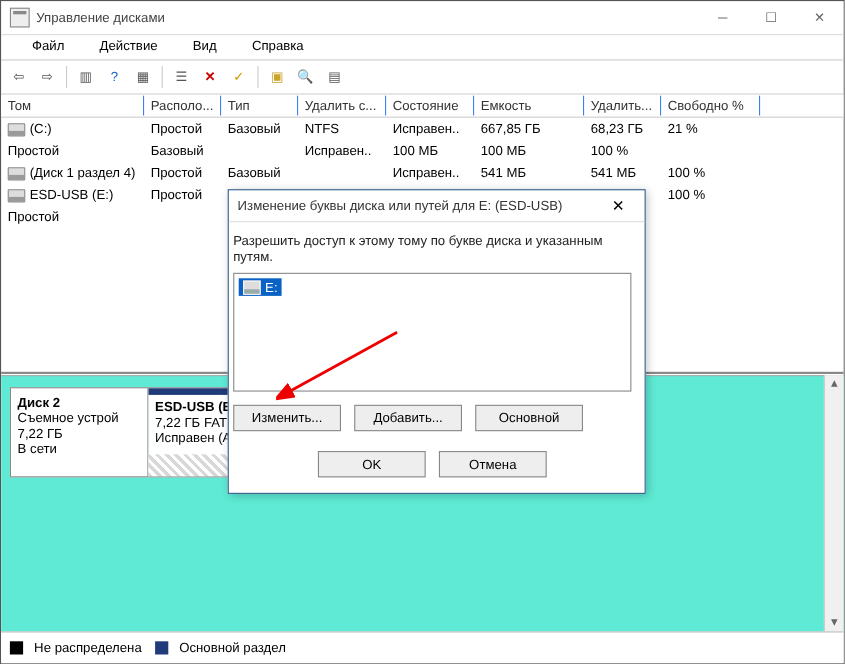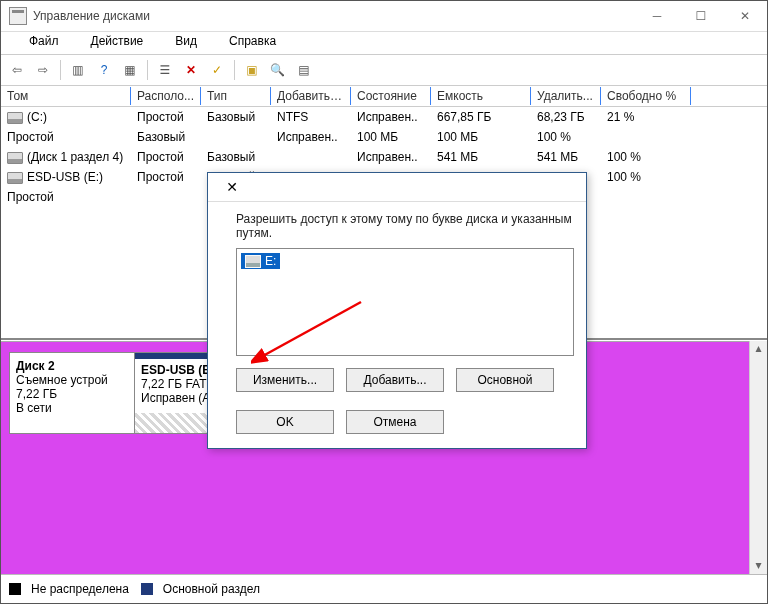--- a/index.html
+++ b/index.html
@@ -15,48 +15,48 @@
 .toolbar{height:30px;border-top:1px solid #ccc;border-bottom:1px solid #ccc;display:flex;align-items:center;padding:0 4px;gap:2px}
 .tbtn{width:22px;height:22px;border:1px solid transparent;display:flex;align-items:center;justify-content:center;color:#555}
 .sep{width:1px;height:20px;background:#ccc;margin:0 3px}
 .list{overflow:auto;border-bottom:2px solid #888}
 .list-head,.list-row{display:grid;grid-template-columns:130px 70px 70px 80px 80px 100px 70px 90px;align-items:center;height:20px}
 .list-head{background:#fff;border-bottom:1px solid #ccc}
 .list-head>div{padding:2px 6px;border-right:1px solid #3b82f6;white-space:nowrap;overflow:hidden;text-overflow:ellipsis;color:#333}
 .list-row>div{padding:1px 6px;white-space:nowrap;overflow:hidden;text-overflow:ellipsis}
 .vol-icon{display:inline-block;width:14px;height:10px;background:#ddd;border:1px solid #888;border-radius:1px;margin-right:4px;vertical-align:middle;position:relative}
 .vol-icon:before{content:"";position:absolute;bottom:0;left:0;right:0;height:4px;background:#9a9a9a}
-.lower{position:absolute;top:340px;left:0;right:0;bottom:28px;background:#d946ef;border-top:1px solid #aaa}
+.lower{position:absolute;top:340px;left:0;right:0;bottom:28px;background:#5eead4;border-top:1px solid #aaa}
 .diskpane{display:flex;padding:10px 8px}
 .diskhdr{width:112px;border:1px solid #888;padding:6px;background:#fff}
 .diskhdr b{display:block}
 .diskpart{width:112px;margin-left:0;border:1px solid #888;border-left:none;background:repeating-linear-gradient(45deg,#fafafa,#fafafa 4px,#e8e8e8 4px,#e8e8e8 8px);padding:0}
 .diskpart-top{height:6px;background:#203a7a}
 .diskpart-body{padding:4px 6px 8px 6px;background:#fff;background:linear-gradient(#fff,#fff);}
 .diskpart-body{background:transparent}
 .diskpart-body b{display:block}
 .diskpart{background:#fff}
 .hatch{height:20px;background:repeating-linear-gradient(45deg,#d8d8d8,#d8d8d8 3px,#fff 3px,#fff 6px)}
 .scroll-sim{position:absolute;right:0;top:340px;bottom:28px;width:17px;background:#f0f0f0;border-left:1px solid #ccc}
 .scroll-sim .up,.scroll-sim .down{height:17px;text-align:center;line-height:15px;color:#666}
 .legend{position:absolute;left:0;right:0;bottom:0;height:22px;border-top:1px solid #bbb;padding:3px 8px;display:flex;align-items:center;gap:6px;background:#fff}
 .swatch{width:12px;height:12px;display:inline-block;margin-right:4px}
 
 .dialog{position:absolute;left:206px;top:171px;width:378px;border:1px solid #2f5a8a;background:#fff;box-shadow:2px 2px 8px rgba(0,0,0,.25)}
 .dlg-tb{height:28px;display:flex;align-items:center;padding:0 8px;border-bottom:1px solid #ddd}
 .dlg-tb .dtitle{flex:1;color:#333}
 .dlg-close{width:32px;text-align:center;font-size:14px}
-.dlg-body{padding:10px 12px 14px 28px}
+.dlg-body{padding:10px 12px 14px 4px}
 .dlg-body .hint{margin-bottom:8px;color:#222}
 .listbox{height:98px;border:1px solid #888;background:#fff;padding:4px}
 .listbox .sel{display:inline-flex;align-items:center;background:#0a63c4;color:#fff;padding:0 4px;height:16px}
 .listbox .sel .dicon{width:14px;height:11px;background:#ddd;border:1px solid rgba(255,255,255,.8);margin-right:4px;display:inline-block;position:relative}
 .listbox .sel .dicon:before{content:"";position:absolute;bottom:0;left:0;right:0;height:4px;background:#9aa}
 .dlg-btns,.dlg-ok{display:flex;gap:12px;margin-top:12px}
-.dlg-ok{justify-content:flex-start;margin-top:18px}
+.dlg-ok{justify-content:center;margin-top:18px}
 .btn{min-width:76px;height:22px;border:1px solid #888;background:#eee;padding:0 10px;display:inline-flex;align-items:center;justify-content:center}
 
 .arrow{position:absolute;left:250px;top:296px;pointer-events:none}
 </style>
 </head>
 <body>
 
 <div class="window">
   <div class="titlebar">
     <div class="icon-app"></div>
@@ -90,21 +90,21 @@
     <div class="tbtn" style="color:#c9a32a">▣</div>
     <div class="tbtn" style="color:#27a">🔍</div>
     <div class="tbtn">▤</div>
   </div>
 
   <div class="list" style="height:252px">
     <div class="list-head">
       <div>Том</div>
       <div>Располо...</div>
       <div>Тип</div>
-      <div>Добавить с...</div>
+      <div>Удалить с...</div>
       <div>Состояние</div>
       <div>Емкость</div>
       <div>Удалить...</div>
       <div>Свободно %</div>
     </div>
     <div id="rows">
         <div class="list-row">
           <div><span class="vol-icon"></span><span>(C:)</span></div>
           <div>Простой</div>
           <div>Базовый</div>
@@ -182,20 +182,21 @@
 
   <div class="legend">
     <span class="swatch" style="background:#000"></span>
     <span>Не распределена</span>
     <span class="swatch" style="background:#203a7a;margin-left:6px"></span>
     <span>Основной раздел</span>
   </div>
 
   <div class="dialog">
     <div class="dlg-tb">
+      <div class="dtitle">Изменение буквы диска или путей для E: (ESD-USB)</div>
       <div class="dlg-close">✕</div>
     </div>
     <div class="dlg-body">
       <div class="hint">Разрешить доступ к этому тому по букве диска и указанным путям.</div>
       <div class="listbox">
         <span class="sel">
           <span class="dicon"></span>
           <span>E:</span>
         </span>
       </div>

